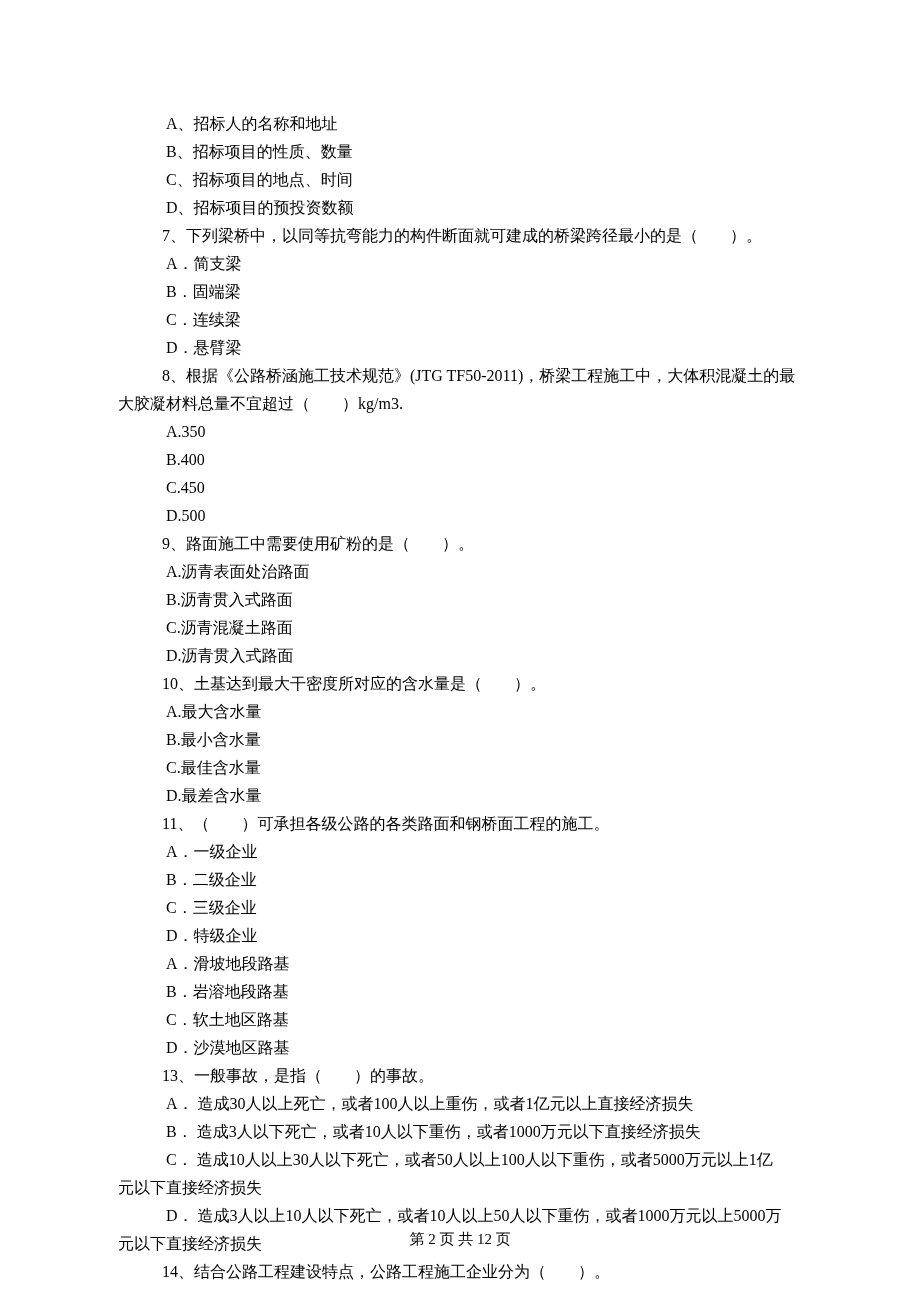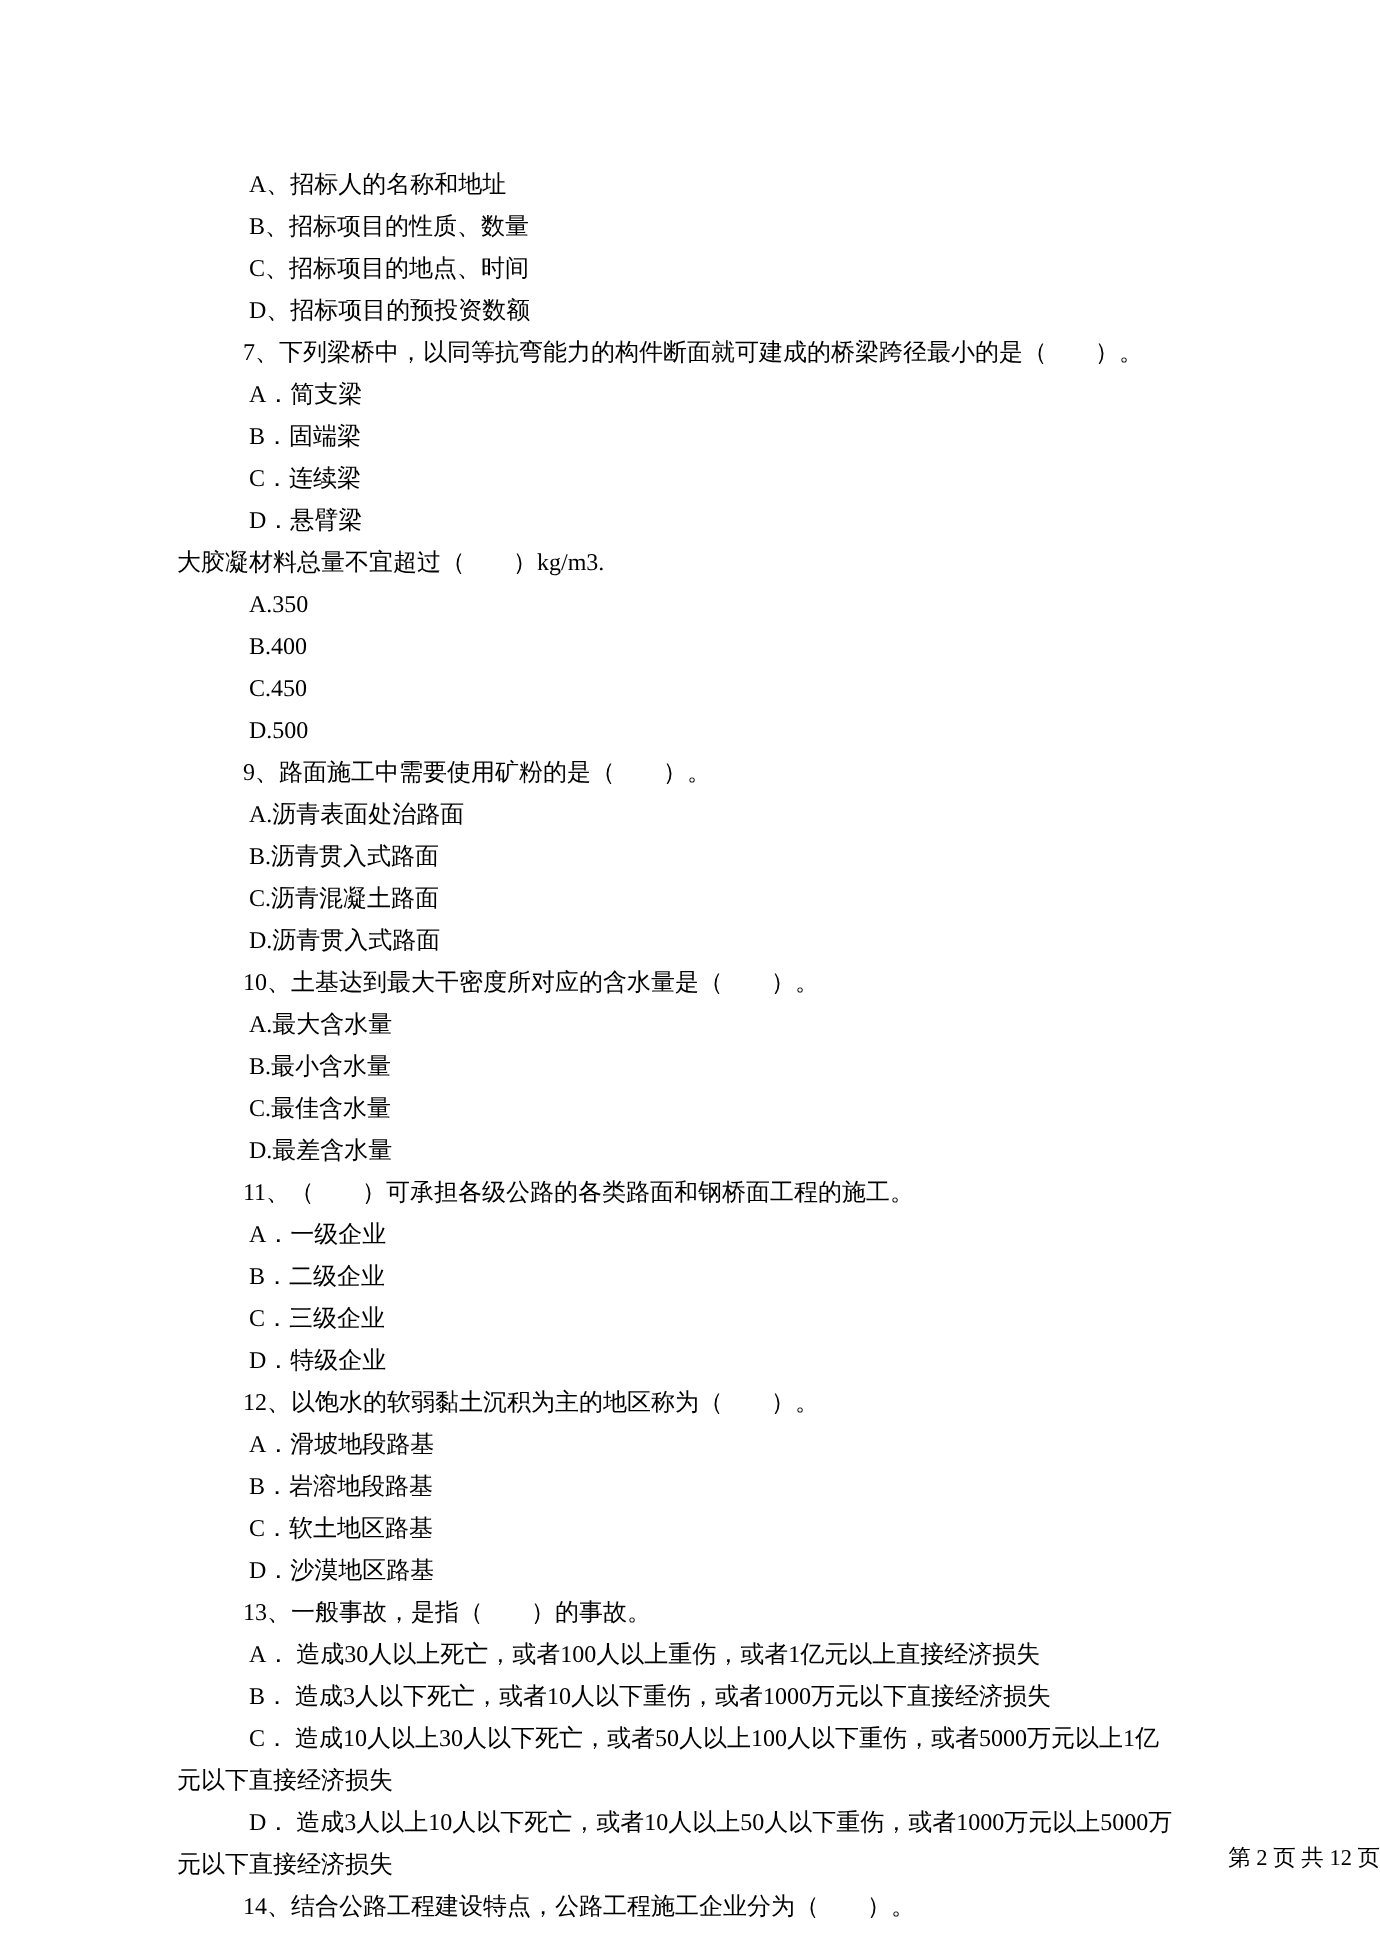--- a/index.html
+++ b/index.html
@@ -40,39 +40,40 @@
     .wrapped-line {
       padding-left: 0;
       font-family: Liberation Serif, serif;
     }
 
     .page-footer {
       position: absolute;
       bottom: 50px;
       left: 0;
       width: 100%;
-      text-align: right;
+      text-align: center;
       font-size: 15px;
     }
   </style>
 </head>
 <body>
 
 <div class="content">
   <div class="option-line">A、招标人的名称和地址</div>
   <div class="option-line">B、招标项目的性质、数量</div>
   <div class="option-line">C、招标项目的地点、时间</div>
   <div class="option-line">D、招标项目的预投资数额</div>
 
   <div class="question-line">7、下列梁桥中，以同等抗弯能力的构件断面就可建成的桥梁跨径最小的是（　　）。</div>
   <div class="option-line">A．简支梁</div>
   <div class="option-line">B．固端梁</div>
   <div class="option-line">C．连续梁</div>
   <div class="option-line">D．悬臂梁</div>
 
+  <div class="question-line">8、根据《公路桥涵施工技术规范》(JTG TF50-2011)，桥梁工程施工中，大体积混凝土的最</div>
   <div class="continuation-line">大胶凝材料总量不宜超过（　　）kg/m3.</div>
   <div class="option-line">A.350</div>
   <div class="option-line">B.400</div>
   <div class="option-line">C.450</div>
   <div class="option-line">D.500</div>
 
   <div class="question-line">9、路面施工中需要使用矿粉的是（　　）。</div>
   <div class="option-line">A.沥青表面处治路面</div>
   <div class="option-line">B.沥青贯入式路面</div>
   <div class="option-line">C.沥青混凝土路面</div>
@@ -83,21 +84,20 @@
   <div class="option-line">B.最小含水量</div>
   <div class="option-line">C.最佳含水量</div>
   <div class="option-line">D.最差含水量</div>
 
   <div class="question-line">11、（　　）可承担各级公路的各类路面和钢桥面工程的施工。</div>
   <div class="option-line">A．一级企业</div>
   <div class="option-line">B．二级企业</div>
   <div class="option-line">C．三级企业</div>
   <div class="option-line">D．特级企业</div>
 
-  <div class="question-line">12、以饱水的软弱黏土沉积为主的地区称为（　　）。</div>
   <div class="option-line">A．滑坡地段路基</div>
   <div class="option-line">B．岩溶地段路基</div>
   <div class="option-line">C．软土地区路基</div>
   <div class="option-line">D．沙漠地区路基</div>
 
   <div class="question-line">13、一般事故，是指（　　）的事故。</div>
   <div class="option-line">A． 造成30人以上死亡，或者100人以上重伤，或者1亿元以上直接经济损失</div>
   <div class="option-line">B． 造成3人以下死亡，或者10人以下重伤，或者1000万元以下直接经济损失</div>
   <div class="option-line">C． 造成10人以上30人以下死亡，或者50人以上100人以下重伤，或者5000万元以上1亿</div>
   <div class="wrapped-line">元以下直接经济损失</div>

